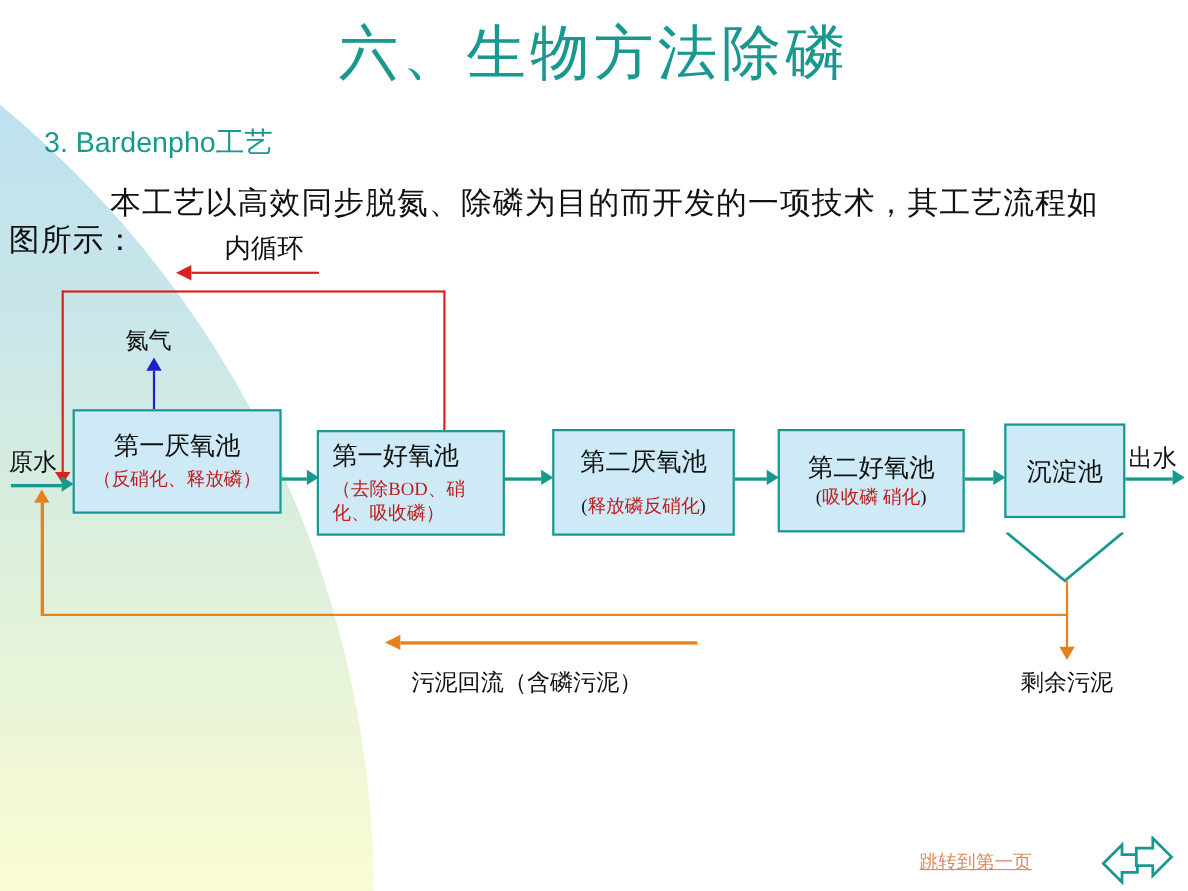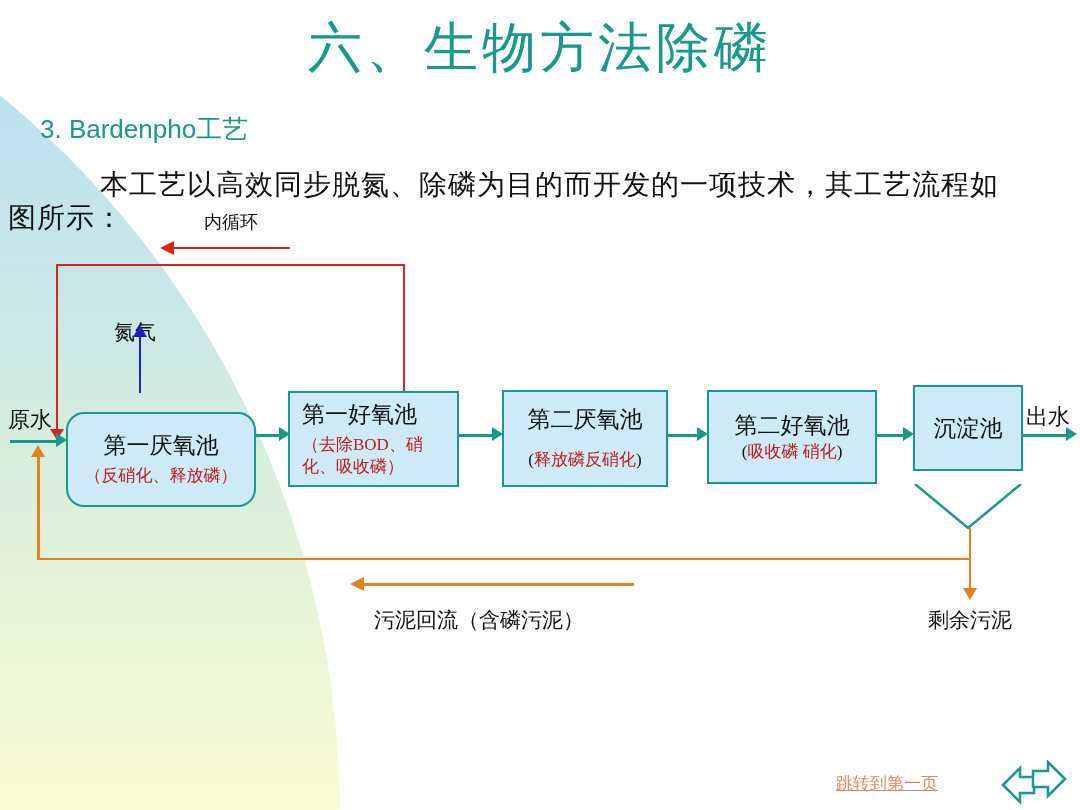--- a/index.html
+++ b/index.html
@@ -36,34 +36,34 @@
   <div class="subtitle">3. Bardenpho工艺</div>
   <div class="para para1">本工艺以高效同步脱氮、除磷为目的而开发的一项技术，其工艺流程如</div>
   <div class="para para2">图所示：</div>
 
   <div class="hline" style="left:57px;top:264px;width:347px;height:2px;background:#d9241d;"></div>
   <div class="vline" style="left:403px;top:264px;width:2px;height:127px;background:#d9241d;"></div>
   <div class="vline" style="left:56px;top:264px;width:2px;height:166px;background:#d9241d;"></div>
   <div class="arrowhead" style="left:50px;top:429px;border-left:7px solid transparent;border-right:7px solid transparent;border-top:11px solid #d9241d;"></div>
   <div class="hline" style="left:174px;top:247px;width:116px;height:2px;background:#d9241d;"></div>
   <div class="arrowhead" style="left:160px;top:241px;border-top:7px solid transparent;border-bottom:7px solid transparent;border-right:14px solid #d9241d;"></div>
-  <div class="lbl" style="left:204px;top:210px;font-size:18px;">内循环</div>
+  <div class="lbl" style="left:204px;top:210px;font-size:24px;">内循环</div>
 
-  <div class="lbl" style="left:114px;top:295px;font-size:21px;margin-top:23px;">氮气</div>
+  <div class="lbl" style="left:114px;top:295px;font-size:21px;">氮气</div>
   <div class="vline" style="left:139px;top:337px;width:2px;height:56px;background:#1f1fc8;"></div>
   <div class="arrowhead" style="left:133px;top:325px;border-left:7px solid transparent;border-right:7px solid transparent;border-bottom:12px solid #1f1fc8;"></div>
 
   <div class="lbl" style="left:8px;top:405px;font-size:22px;">原水</div>
   <div class="hline" style="left:10px;top:440px;width:46px;height:3px;background:#18988e;"></div>
   <div class="arrowhead" style="left:56px;top:433px;border-top:7px solid transparent;border-bottom:7px solid transparent;border-left:11px solid #18988e;"></div>
 
   <div class="vline" style="left:37px;top:457px;width:3px;height:103px;background:#e6811c;"></div>
   <div class="arrowhead" style="left:31px;top:445px;border-left:7px solid transparent;border-right:7px solid transparent;border-bottom:12px solid #e6811c;"></div>
 
-  <div class="box" style="left:66px;top:412px;width:190px;height:95px;border-radius:18px;">
+  <div class="box" style="left:66px;top:372px;width:190px;height:95px;">
     <div class="box-title">第一厌氧池</div>
     <div class="box-sub">（反硝化、释放磷）</div>
   </div>
   <div class="box box2" style="left:288px;top:391px;width:171px;height:96px;">
     <div class="box-title">第一好氧池</div>
     <div class="box-sub">（去除BOD、硝化、吸收磷）</div>
   </div>
   <div class="box" style="left:502px;top:390px;width:166px;height:97px;">
     <div class="box-title">第二厌氧池</div>
     <div class="box-sub" style="margin-top:16px;"><span class="paren">(</span><span>释放磷反硝化</span><span class="paren">)</span></div>

